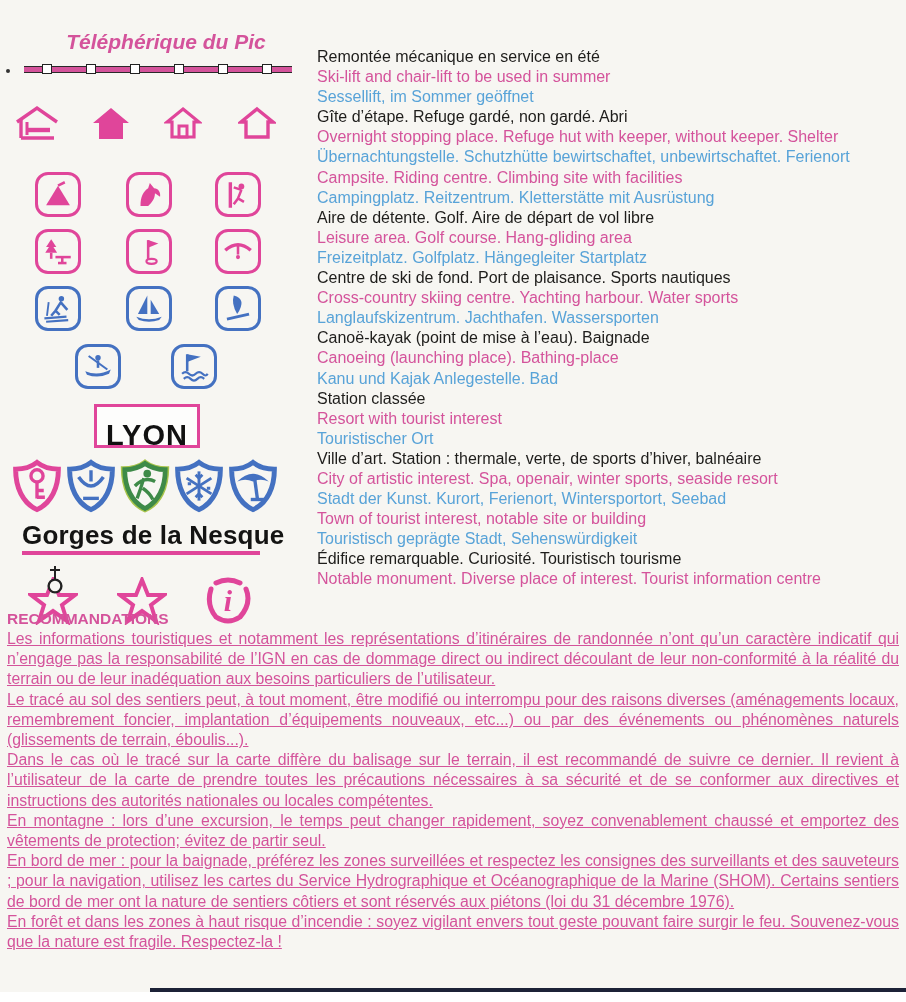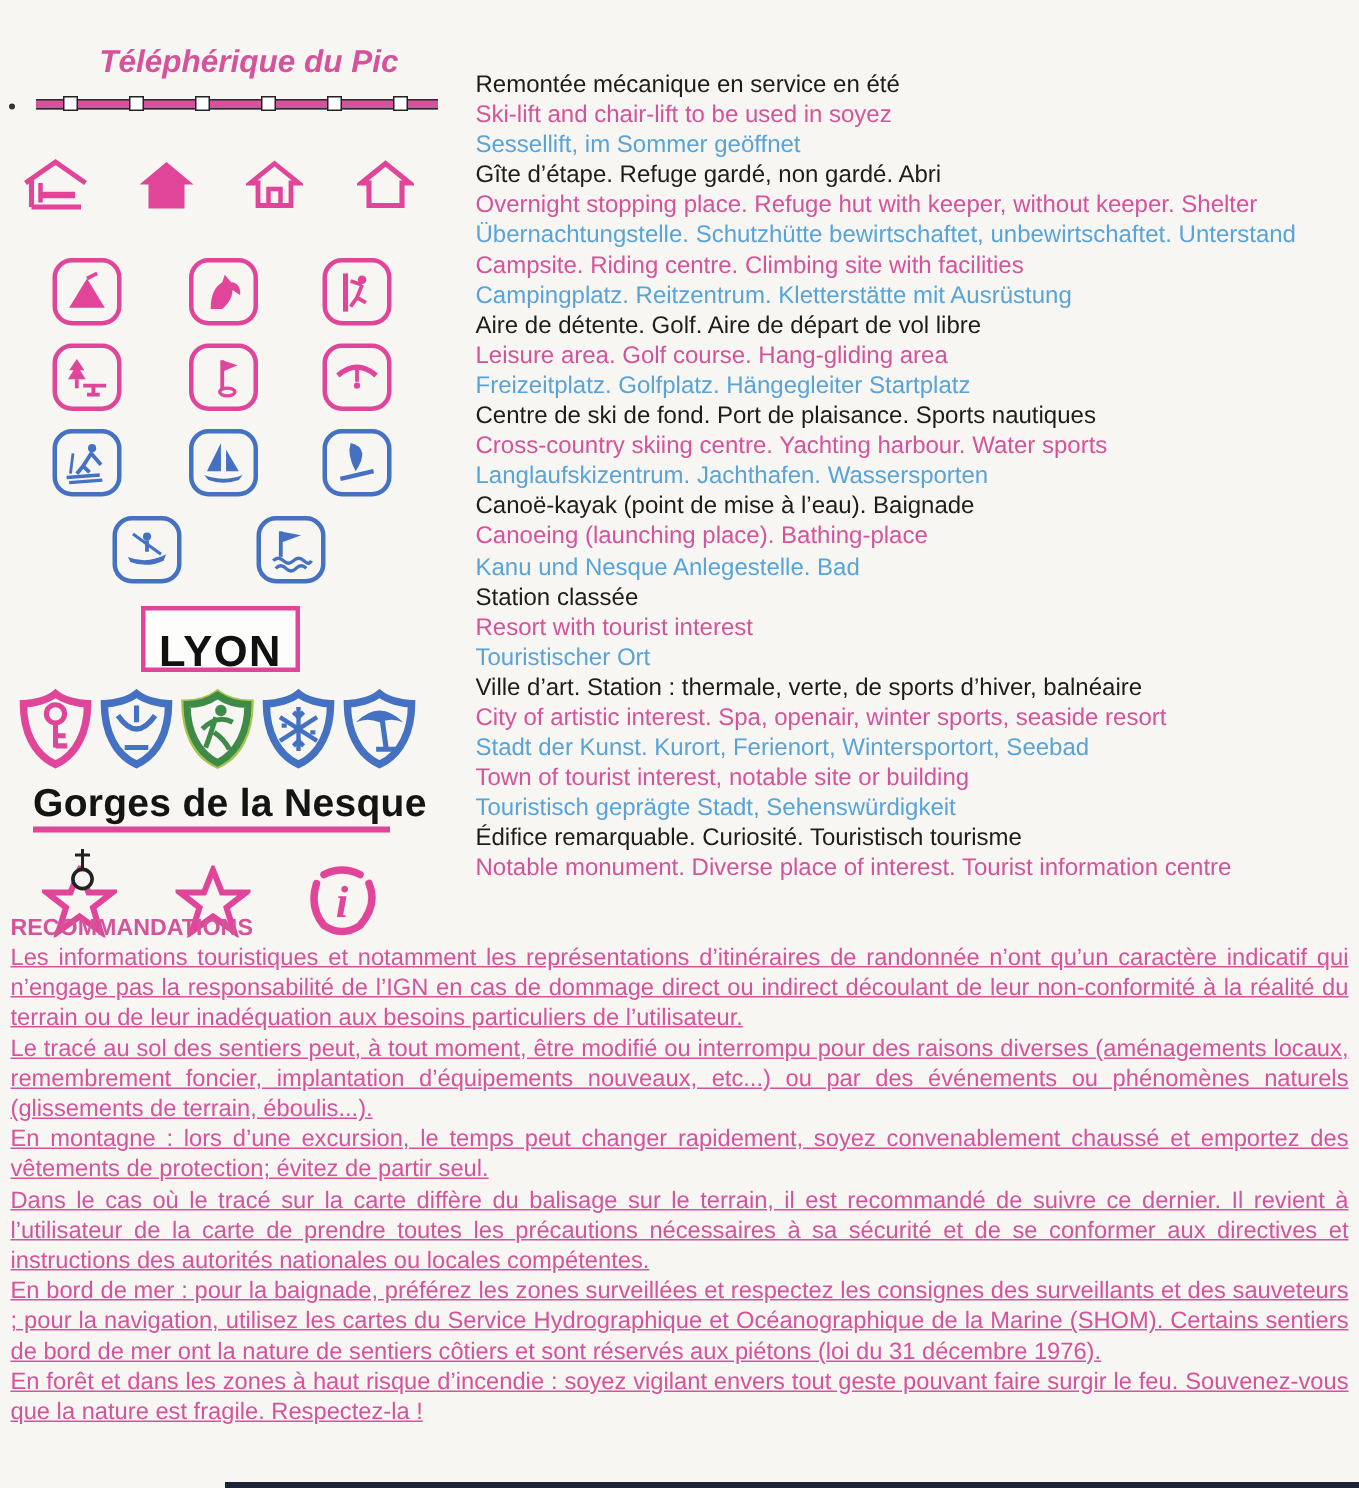--- a/index.html
+++ b/index.html
@@ -263,52 +263,52 @@
   <div class="abs" style="left:202px;top:575px">
     <svg width="52" height="52" viewBox="0 0 52 52">
       <path d="M14 8 Q26 2 38 8" stroke="#e0459a" fill="none" stroke-width="5" stroke-linecap="round"></path>
       <path d="M44 14 Q50 28 38 42 Q26 50 14 42 Q4 30 9 14" stroke="#e0459a" fill="none" stroke-width="5" stroke-linecap="round"></path>
       <text x="26" y="36" text-anchor="middle" font-family="Liberation Serif, serif" font-style="italic" font-weight="bold" font-size="30" fill="#e0459a">i</text>
     </svg>
   </div>
 
   <div class="legend-col">
     <div class="l-fr">Remontée mécanique en service en été</div>
-    <div class="l-en">Ski-lift and chair-lift to be used in soyez</div>
+    <div class="l-en">Ski-lift and chair-lift to be used in summer</div>
     <div class="l-de">Sessellift, im Sommer geöffnet</div>
     <div class="l-fr">Gîte d’étape. Refuge gardé, non gardé. Abri</div>
     <div class="l-en">Overnight stopping place. Refuge hut with keeper, without keeper. Shelter</div>
-    <div class="l-de">Übernachtungstelle. Schutzhütte bewirtschaftet, unbewirtschaftet. Unterstand</div>
+    <div class="l-de">Übernachtungstelle. Schutzhütte bewirtschaftet, unbewirtschaftet. Ferienort</div>
     <div class="l-en">Campsite. Riding centre. Climbing site with facilities</div>
     <div class="l-de">Campingplatz. Reitzentrum. Kletterstätte mit Ausrüstung</div>
     <div class="l-fr">Aire de détente. Golf. Aire de départ de vol libre</div>
     <div class="l-en">Leisure area. Golf course. Hang-gliding area</div>
     <div class="l-de">Freizeitplatz. Golfplatz. Hängegleiter Startplatz</div>
     <div class="l-fr">Centre de ski de fond. Port de plaisance. Sports nautiques</div>
     <div class="l-en">Cross-country skiing centre. Yachting harbour. Water sports</div>
     <div class="l-de">Langlaufskizentrum. Jachthafen. Wassersporten</div>
     <div class="l-fr">Canoë-kayak (point de mise à l’eau). Baignade</div>
     <div class="l-en">Canoeing (launching place). Bathing-place</div>
-    <div class="l-de">Kanu und Nesque Anlegestelle. Bad</div>
+    <div class="l-de">Kanu und Kajak Anlegestelle. Bad</div>
     <div class="l-fr">Station classée</div>
     <div class="l-en">Resort with tourist interest</div>
     <div class="l-de">Touristischer Ort</div>
     <div class="l-fr">Ville d’art. Station : thermale, verte, de sports d’hiver, balnéaire</div>
     <div class="l-en">City of artistic interest. Spa, openair, winter sports, seaside resort</div>
     <div class="l-de">Stadt der Kunst. Kurort, Ferienort, Wintersportort, Seebad</div>
     <div class="l-en">Town of tourist interest, notable site or building</div>
     <div class="l-de">Touristisch geprägte Stadt, Sehenswürdigkeit</div>
     <div class="l-fr">Édifice remarquable. Curiosité. Touristisch tourisme</div>
     <div class="l-en">Notable monument. Diverse place of interest. Tourist information centre</div>
   </div>
 
   <div class="reco">
     <div class="reco-title">RECOMMANDATIONS</div>
     <p>Les informations touristiques et notamment les représentations d’itinéraires de randonnée n’ont qu’un caractère indicatif qui n’engage pas la responsabilité de l’IGN en cas de dommage direct ou indirect découlant de leur non-conformité à la réalité du terrain ou de leur inadéquation aux besoins particuliers de l’utilisateur.</p>
     <p>Le tracé au sol des sentiers peut, à tout moment, être modifié ou interrompu pour des raisons diverses (aménagements locaux, remembrement foncier, implantation d’équipements nouveaux, etc...) ou par des événements ou phénomènes naturels (glissements de terrain, éboulis...).</p>
+    <p>Dans le cas où le tracé sur la carte diffère du balisage sur le terrain, il est recommandé de suivre ce dernier. Il revient à l’utilisateur de la carte de prendre toutes les précautions nécessaires à sa sécurité et de se conformer aux directives et instructions des autorités nationales ou locales compétentes.</p>
     <p>En montagne : lors d’une excursion, le temps peut changer rapidement, soyez convenablement chaussé et emportez des vêtements de protection; évitez de partir seul.</p>
-    <p>Dans le cas où le tracé sur la carte diffère du balisage sur le terrain, il est recommandé de suivre ce dernier. Il revient à l’utilisateur de la carte de prendre toutes les précautions nécessaires à sa sécurité et de se conformer aux directives et instructions des autorités nationales ou locales compétentes.</p>
     <p>En bord de mer : pour la baignade, préférez les zones surveillées et respectez les consignes des surveillants et des sauveteurs ; pour la navigation, utilisez les cartes du Service Hydrographique et Océanographique de la Marine (SHOM). Certains sentiers de bord de mer ont la nature de sentiers côtiers et sont réservés aux piétons (loi du 31 décembre 1976).</p>
     <p>En forêt et dans les zones à haut risque d’incendie : soyez vigilant envers tout geste pouvant faire surgir le feu. Souvenez-vous que la nature est fragile. Respectez-la !</p>
   </div>
 
   <div class="bottom-strip"></div>
 </div>
 
 </body></html>

